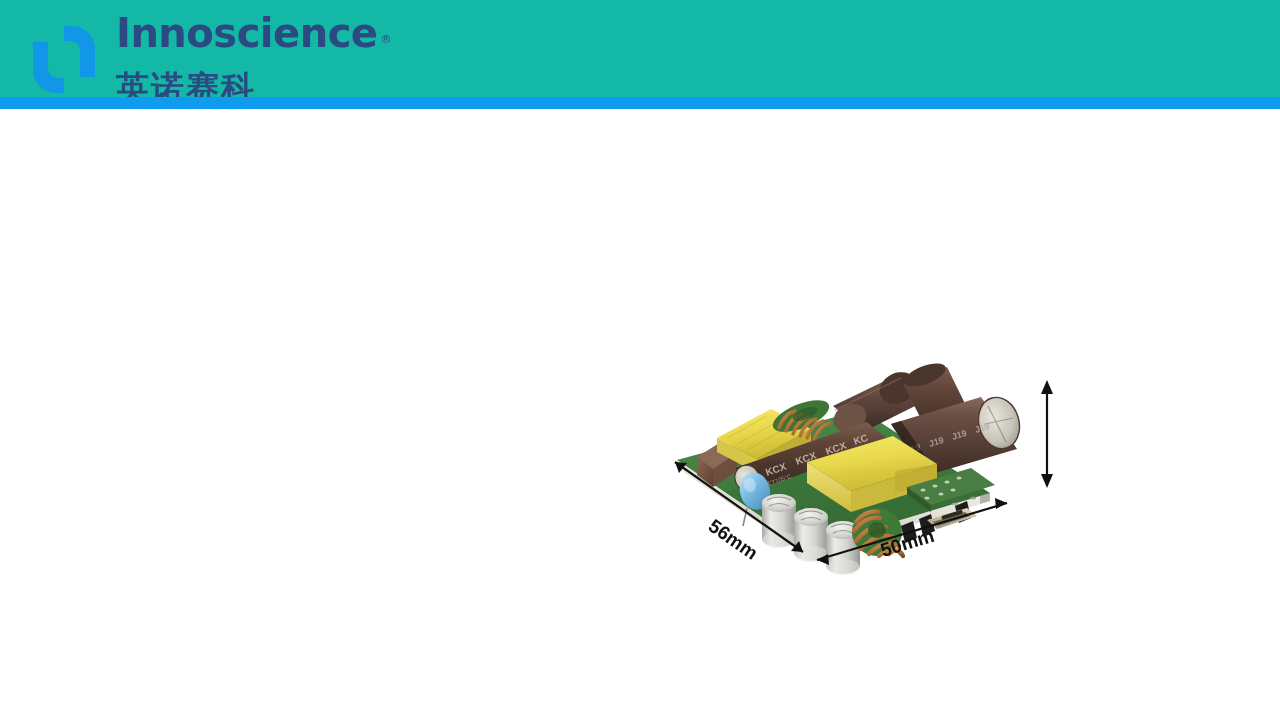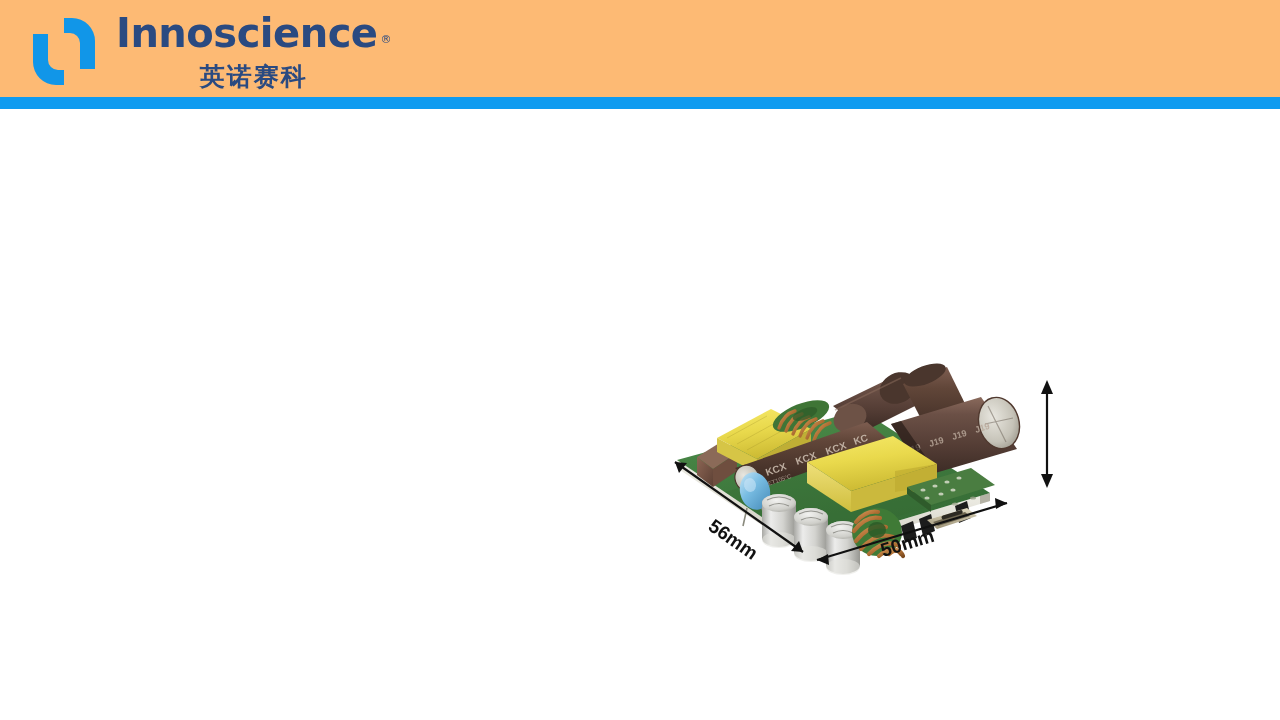--- a/index.html
+++ b/index.html
@@ -18,22 +18,21 @@
     background: #ffffff;
     overflow: hidden;
   }
 
   
   #header {
     position: absolute;
     left: 0; top: 0;
     width: 1280px;
     height: 117px;
-    background: #fdba74;
-    text-align: center;
+    background: #14b8a6;
   }
   #logo-lockup {
     position: absolute;
     left: 28px;
     top: 12px;
     display: flex;
     align-items: center;
     gap: 16px;
   }
   #logo-mark {
@@ -64,26 +63,26 @@
   #wordmark-tm {
     font-family: "DejaVu Sans", sans-serif;
     font-size: 11px;
     color: #2a4a81;
     margin-left: 3px;
     margin-top: 20px;
     line-height: 1;
   }
   #wordmark-cn {
     font-family: "DejaVu Sans", sans-serif;
-    font-size: 25px;
+    font-size: 33px;
     font-weight: bold;
     color: #2a4a81;
     letter-spacing: 2px;
     line-height: 1.05;
-    margin-top: 12px;
+    margin-top: 19px;
   }
 
   
   #accent-bar {
     position: absolute;
     left: 0;
     top: 97px;
     width: 1280px;
     height: 12px;
     background: #0f9bf0;

